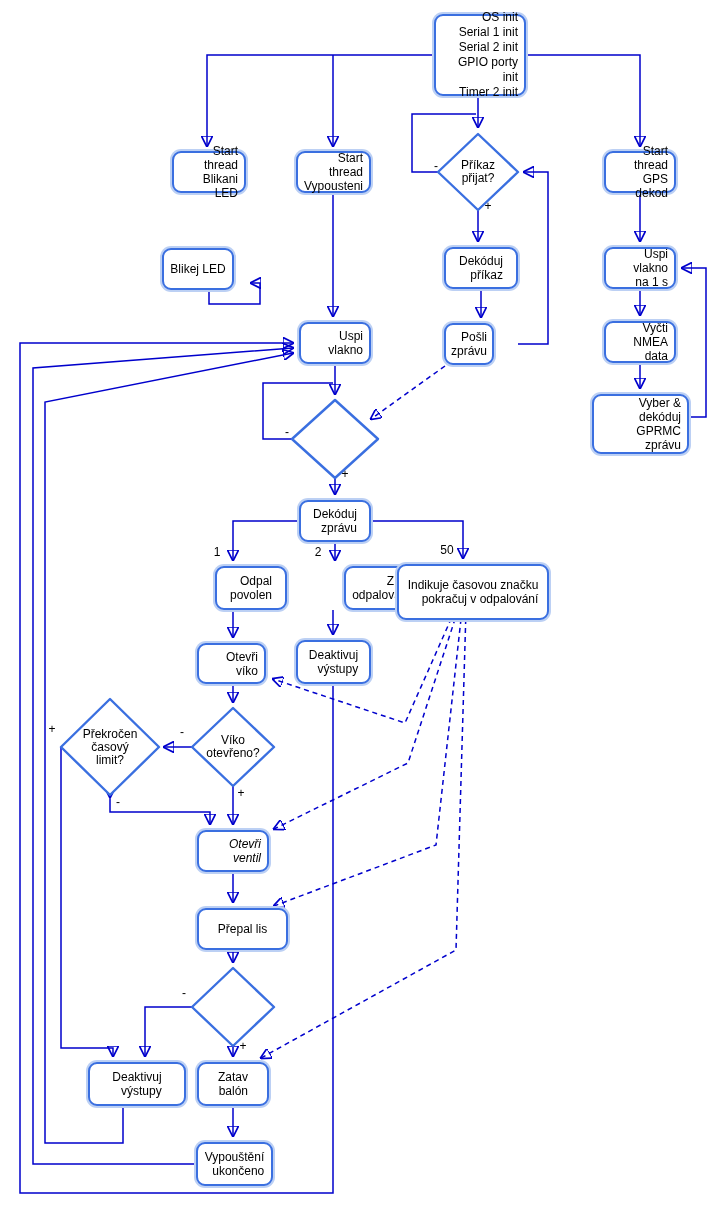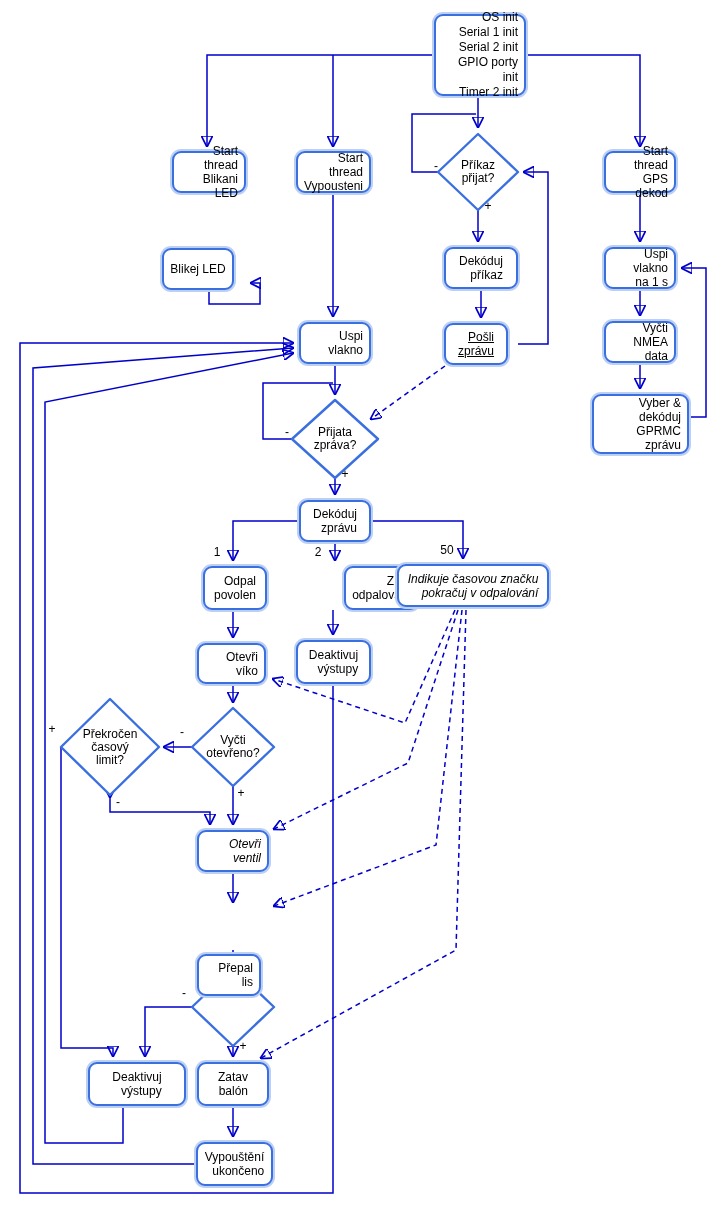--- a/index.html
+++ b/index.html
@@ -98,56 +98,54 @@
 Serial 2 init
 GPIO porty init
 Timer 2 init</div>
   <div class="node" style="left:172px;top:151px;width:74px;height:42px;">Start thread
 Blikani LED</div>
   <div class="node" style="left:162px;top:248px;width:72px;height:42px;">Blikej LED</div>
   <div class="node" style="left:296px;top:151px;width:75px;height:42px;">Start thread
 Vypousteni</div>
   <div class="node" style="left:444px;top:247px;width:74px;height:42px;">Dekóduj
 příkaz</div>
-  <div class="node" style="left:444px;top:323px;width:64px;height:42px;text-decoration:underline;">Pošli
+  <div class="node" style="left:444px;top:323px;width:50px;height:42px;">Pošli
 zprávu</div>
   <div class="node" style="left:604px;top:151px;width:72px;height:42px;">Start thread
 GPS dekod</div>
   <div class="node" style="left:604px;top:247px;width:72px;height:42px;">Uspi vlakno
 na 1 s</div>
   <div class="node" style="left:604px;top:321px;width:72px;height:42px;">Vyčti NMEA
 data</div>
   <div class="node" style="left:592px;top:394px;width:97px;height:60px;">Vyber &amp; dekóduj
 GPRMC zprávu</div>
   <div class="node" style="left:299px;top:322px;width:72px;height:42px;">Uspi vlakno</div>
   <div class="node" style="left:299px;top:500px;width:72px;height:42px;">Dekóduj
 zprávu</div>
-  <div class="node" style="left:203px;top:566px;width:64px;height:44px;">Odpal
+  <div class="node" style="left:215px;top:566px;width:72px;height:44px;">Odpal
 povolen</div>
   <div class="node" style="left:296px;top:566px;width:75px;height:44px;margin-left:48px;">Zruš
 odpalování</div>
-  <div class="node" style="left:397px;top:564px;width:152px;height:43px;font-style:italic;">Indikuje časovou značku
+  <div class="node" style="left:397px;top:564px;width:152px;height:56px;">Indikuje časovou značku
 pokračuj v odpalování</div>
   <div class="node" style="left:197px;top:643px;width:69px;height:41px;">Otevři víko</div>
   <div class="node" style="left:296px;top:640px;width:75px;height:44px;">Deaktivuj
 výstupy</div>
   <div class="node" style="left:197px;top:830px;width:72px;height:42px;font-style:italic;">Otevři ventil</div>
-  <div class="node" style="left:197px;top:908px;width:64px;height:42px;margin-top:46px;">Přepal lis</div>
+  <div class="node" style="left:197px;top:908px;width:91px;height:42px;">Přepal lis</div>
   <div class="node" style="left:88px;top:1062px;width:98px;height:44px;">Deaktivuj
 výstupy</div>
   <div class="node" style="left:197px;top:1062px;width:72px;height:44px;">Zatav
 balón</div>
   <div class="node" style="left:196px;top:1142px;width:77px;height:44px;">Vypouštění
 ukončeno</div>
 
   <div class="dlabel" style="left:433px;top:150px;width:90px;height:44px;">Příkaz
 přijat?</div>
-  <div class="dlabel" style="left:290px;top:417px;width:90px;height:44px;">Přijata
-zpráva?</div>
-  <div class="dlabel" style="left:188px;top:725px;width:90px;height:44px;">Vyčti
+  <div class="dlabel" style="left:188px;top:725px;width:90px;height:44px;">Víko
 otevřeno?</div>
   <div class="dlabel" style="left:65px;top:727px;width:90px;height:40px;">Překročen
 časový
 limit?</div>
 
   <span class="elabel" style="left:436px;top:166px;">-</span>
   <span class="elabel" style="left:488px;top:206px;">+</span>
   <span class="elabel" style="left:287px;top:432px;">-</span>
   <span class="elabel" style="left:345px;top:474px;">+</span>
   <span class="elabel" style="left:217px;top:552px;">1</span>

